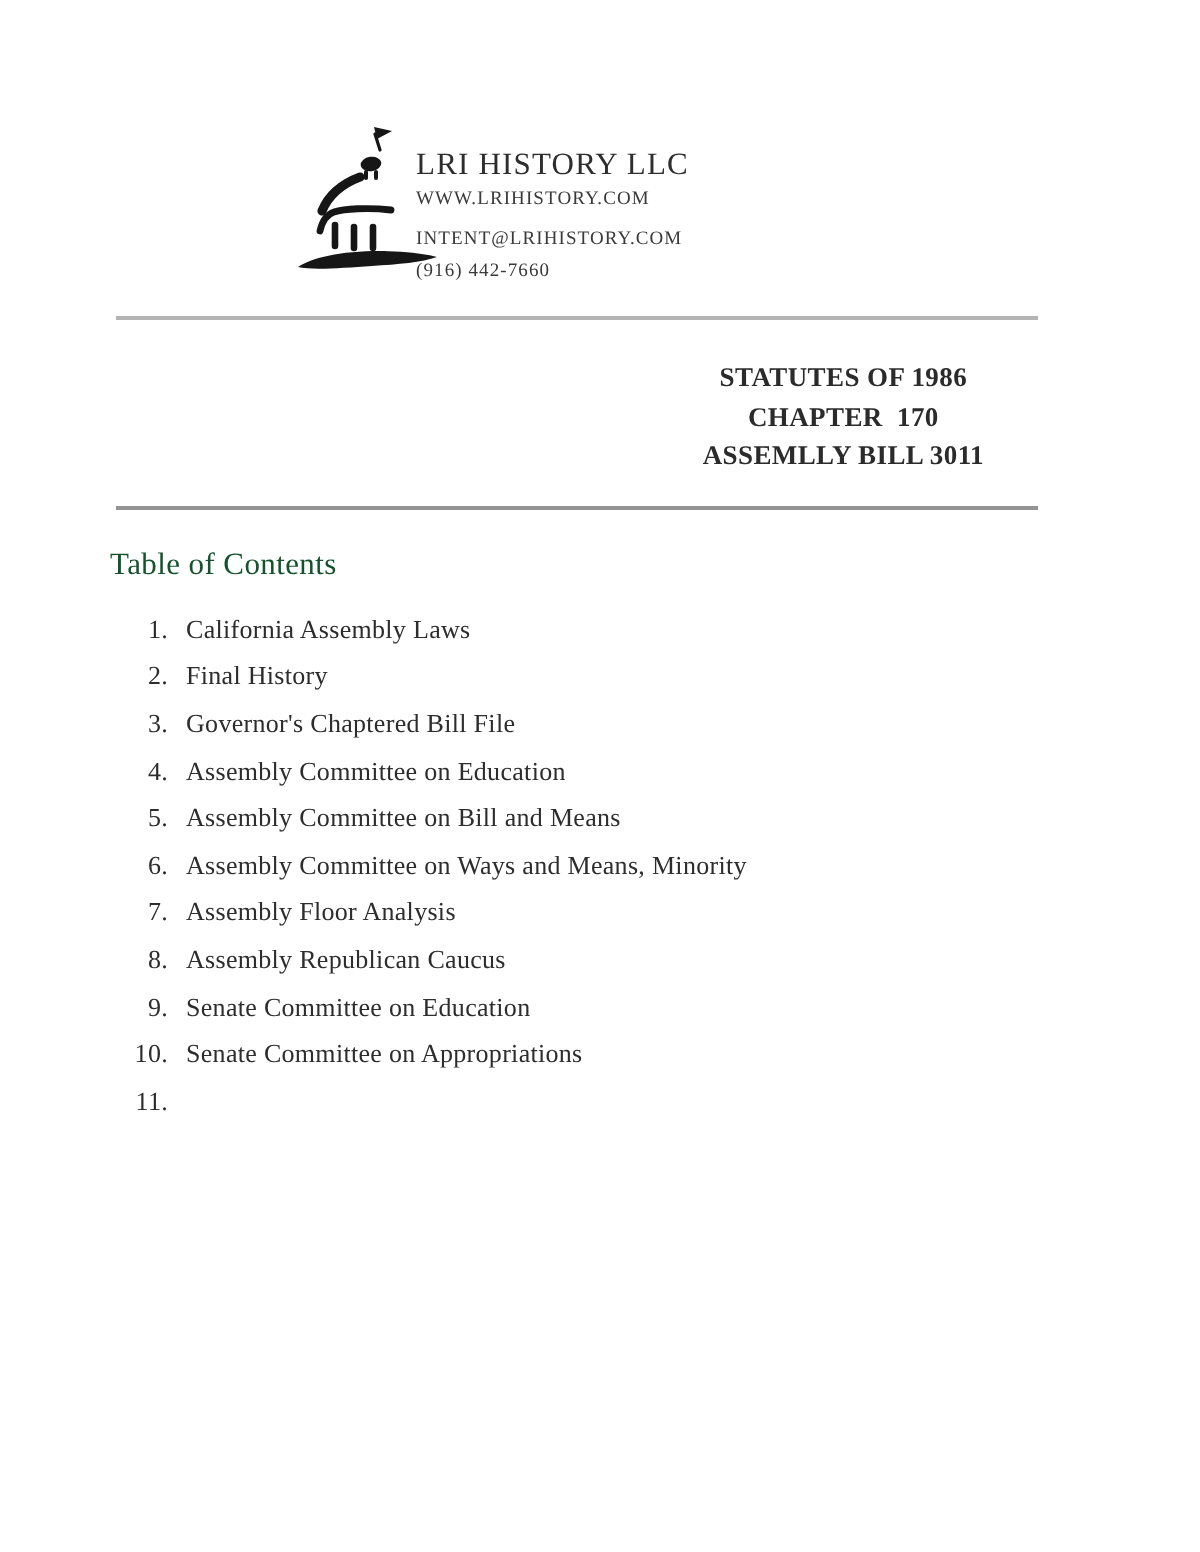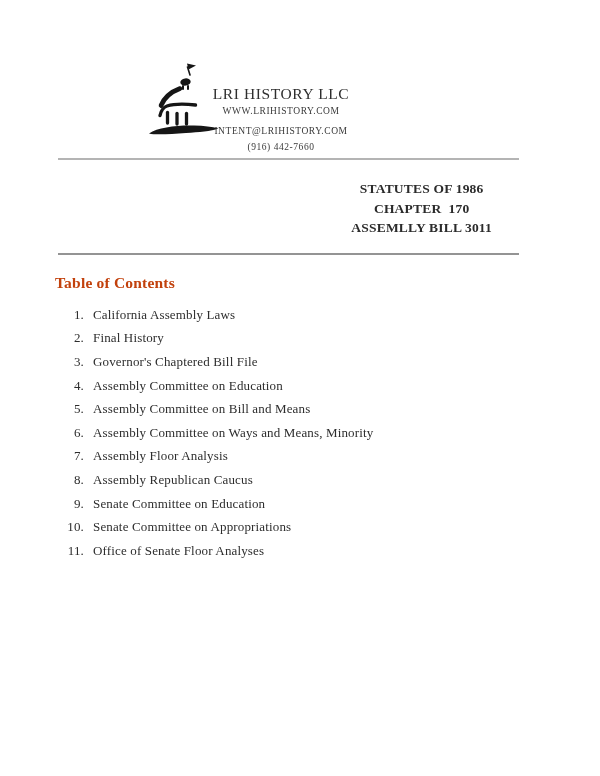--- a/index.html
+++ b/index.html
@@ -20,25 +20,23 @@
   
   .logo {
     position: absolute;
     left: 142px;
     top: 61px;
     width: 78px;
     height: 78px;
   }
   .company {
     position: absolute;
-    left: 190px;
+    left: 208px;
     top: 73px;
     width: 182px;
-    text-align: center;
-    margin-top: 11px;
   }
   .company-name {
     font-size: 15.5px;
     line-height: 19px;
     letter-spacing: 0.6px;
     color: #2e2e2e;
     white-space: nowrap;
   }
   .company-contact {
     font-size: 9.5px;
@@ -79,24 +77,24 @@
     letter-spacing: 0.2px;
     color: #2b2b2b;
   }
   .case-line { white-space: pre-wrap; }
 
   
   .toc-title {
     position: absolute;
     left: 55px;
     top: 274px;
-    font-weight: bold;
+    font-weight: normal;
     font-size: 15.5px;
     letter-spacing: 0.2px;
-    color: #c2410c;
+    color: #14532d;
   }
   .toc-list {
     position: absolute;
     left: 0;
     top: 303px;
     width: 600px;
   }
   .toc-item {
     display: flex;
     align-items: center;
@@ -197,17 +195,16 @@
     <div class="toc-item">
       <span class="toc-num">9.</span>
       <span class="toc-label">Senate Committee on Education</span>
     </div>
     <div class="toc-item">
       <span class="toc-num">10.</span>
       <span class="toc-label">Senate Committee on Appropriations</span>
     </div>
     <div class="toc-item">
       <span class="toc-num">11.</span>
-      <span class="toc-label">Office of Senate Floor Analyses</span>
     </div>
   </div>
 
 </div>
 
 </body></html>

